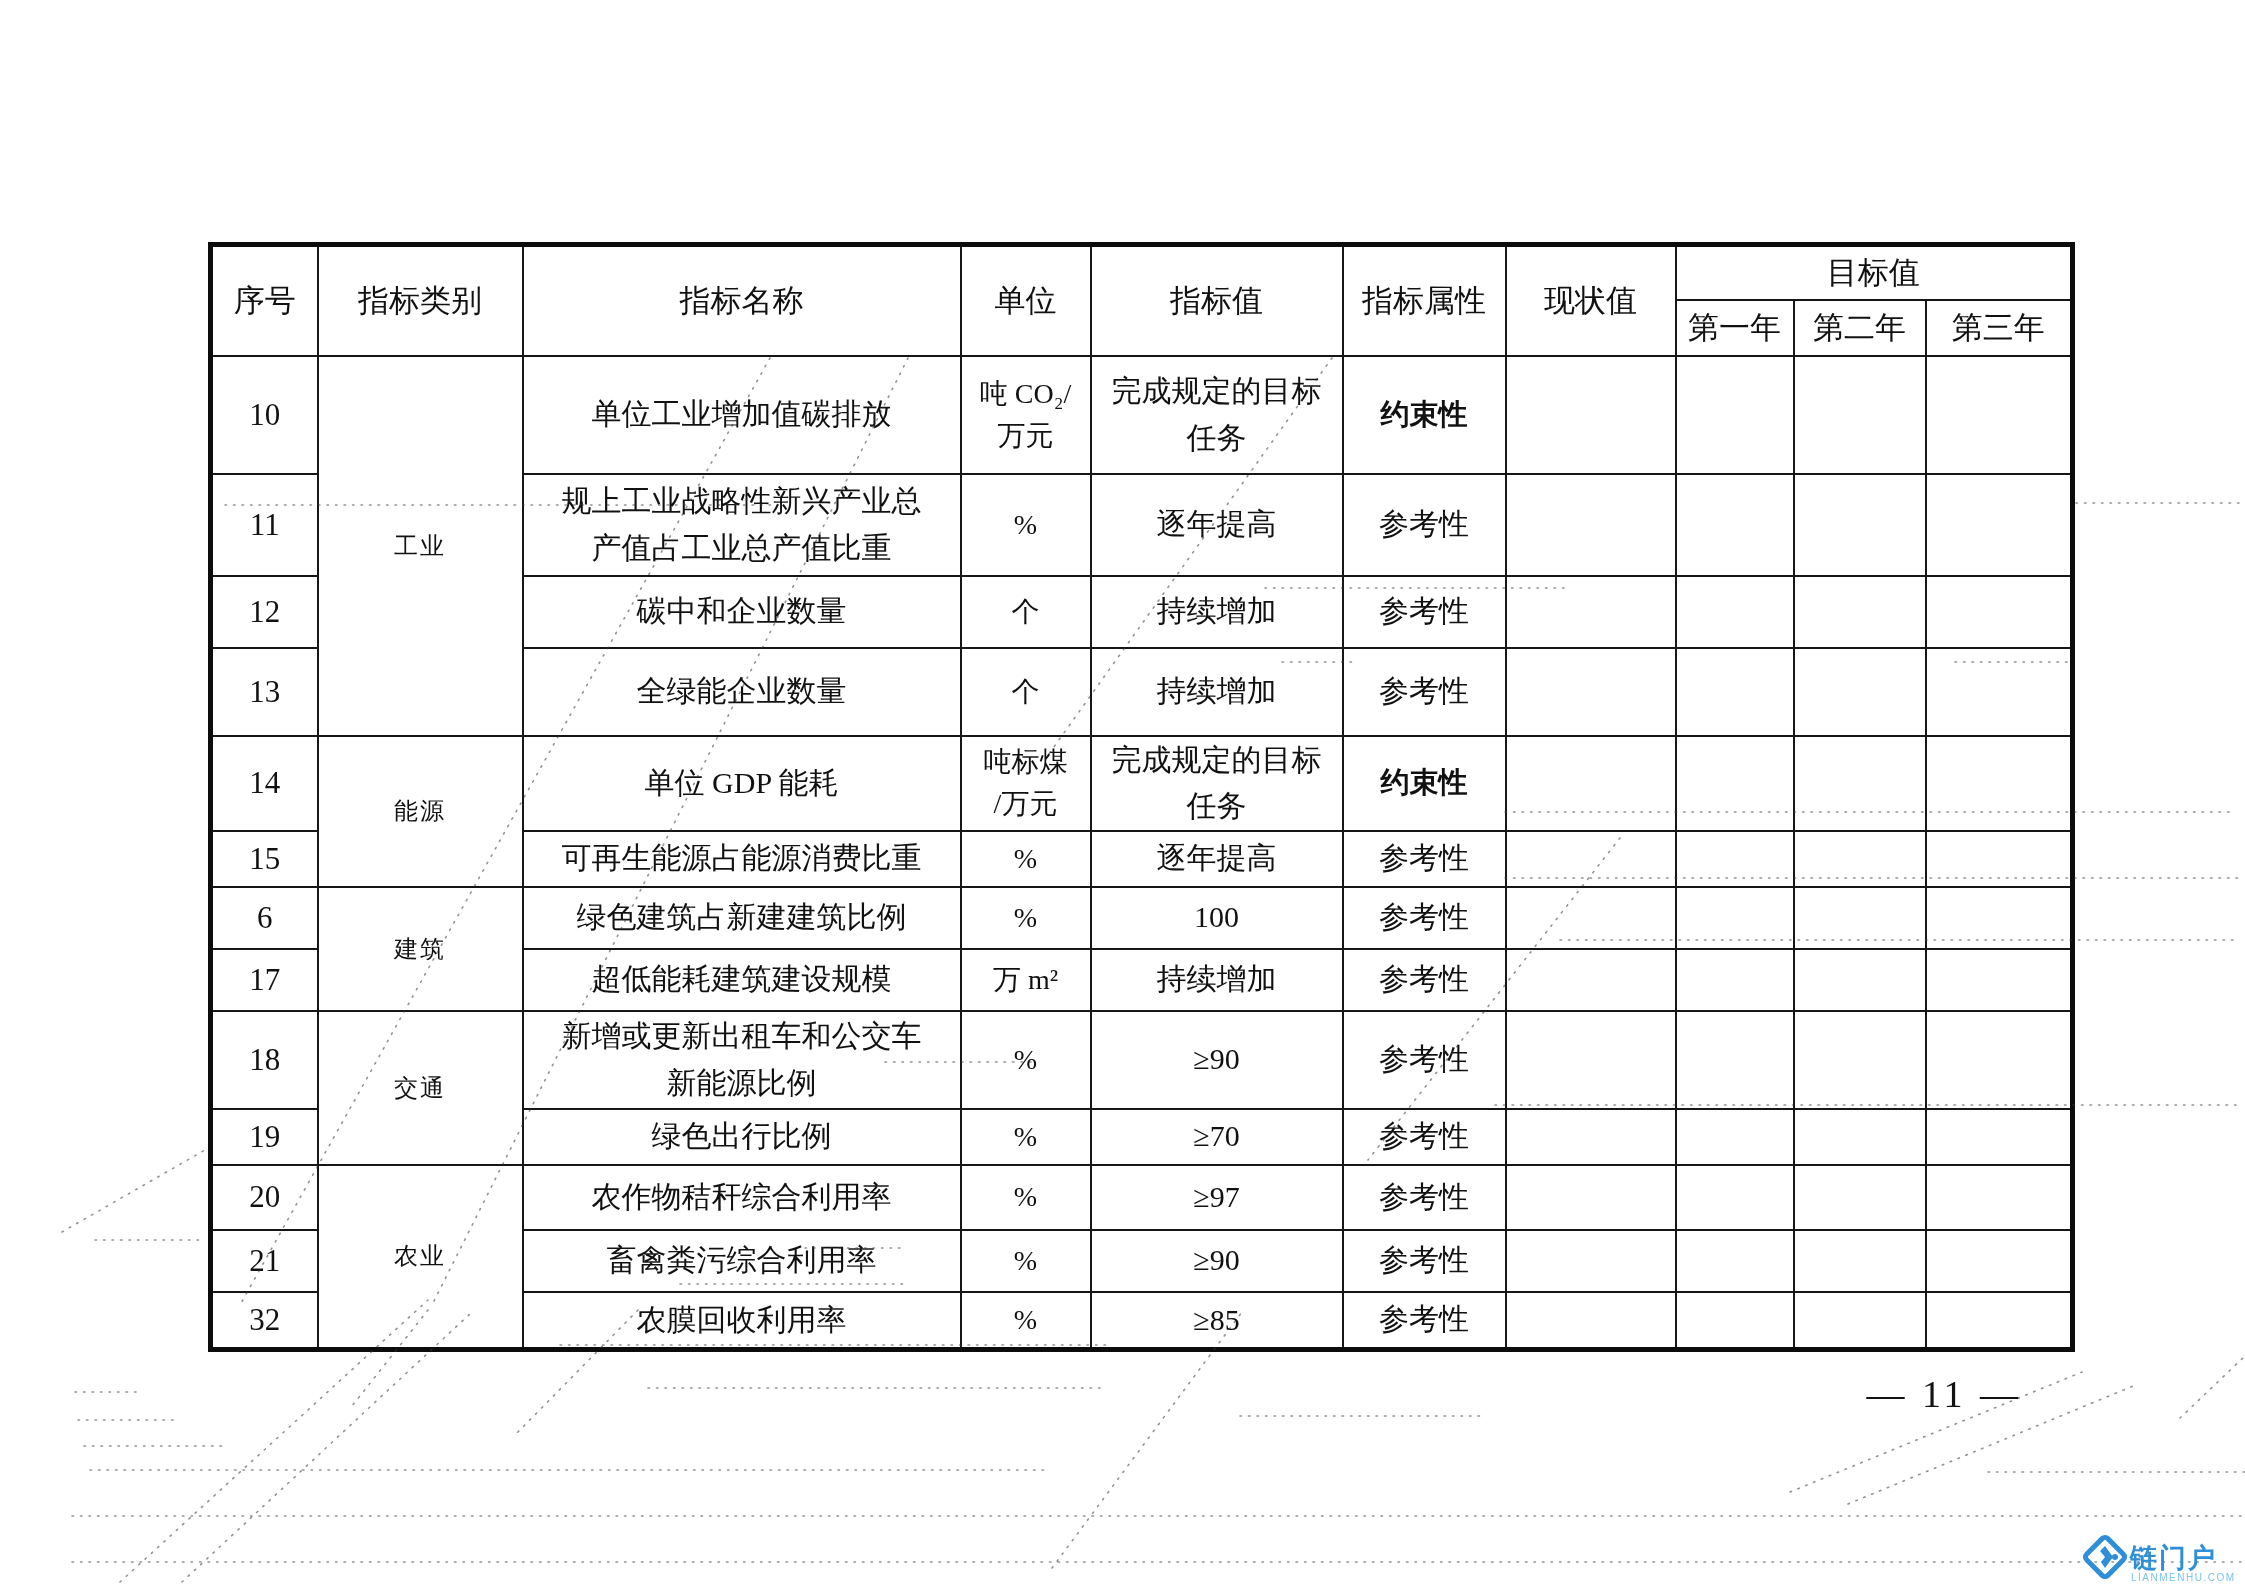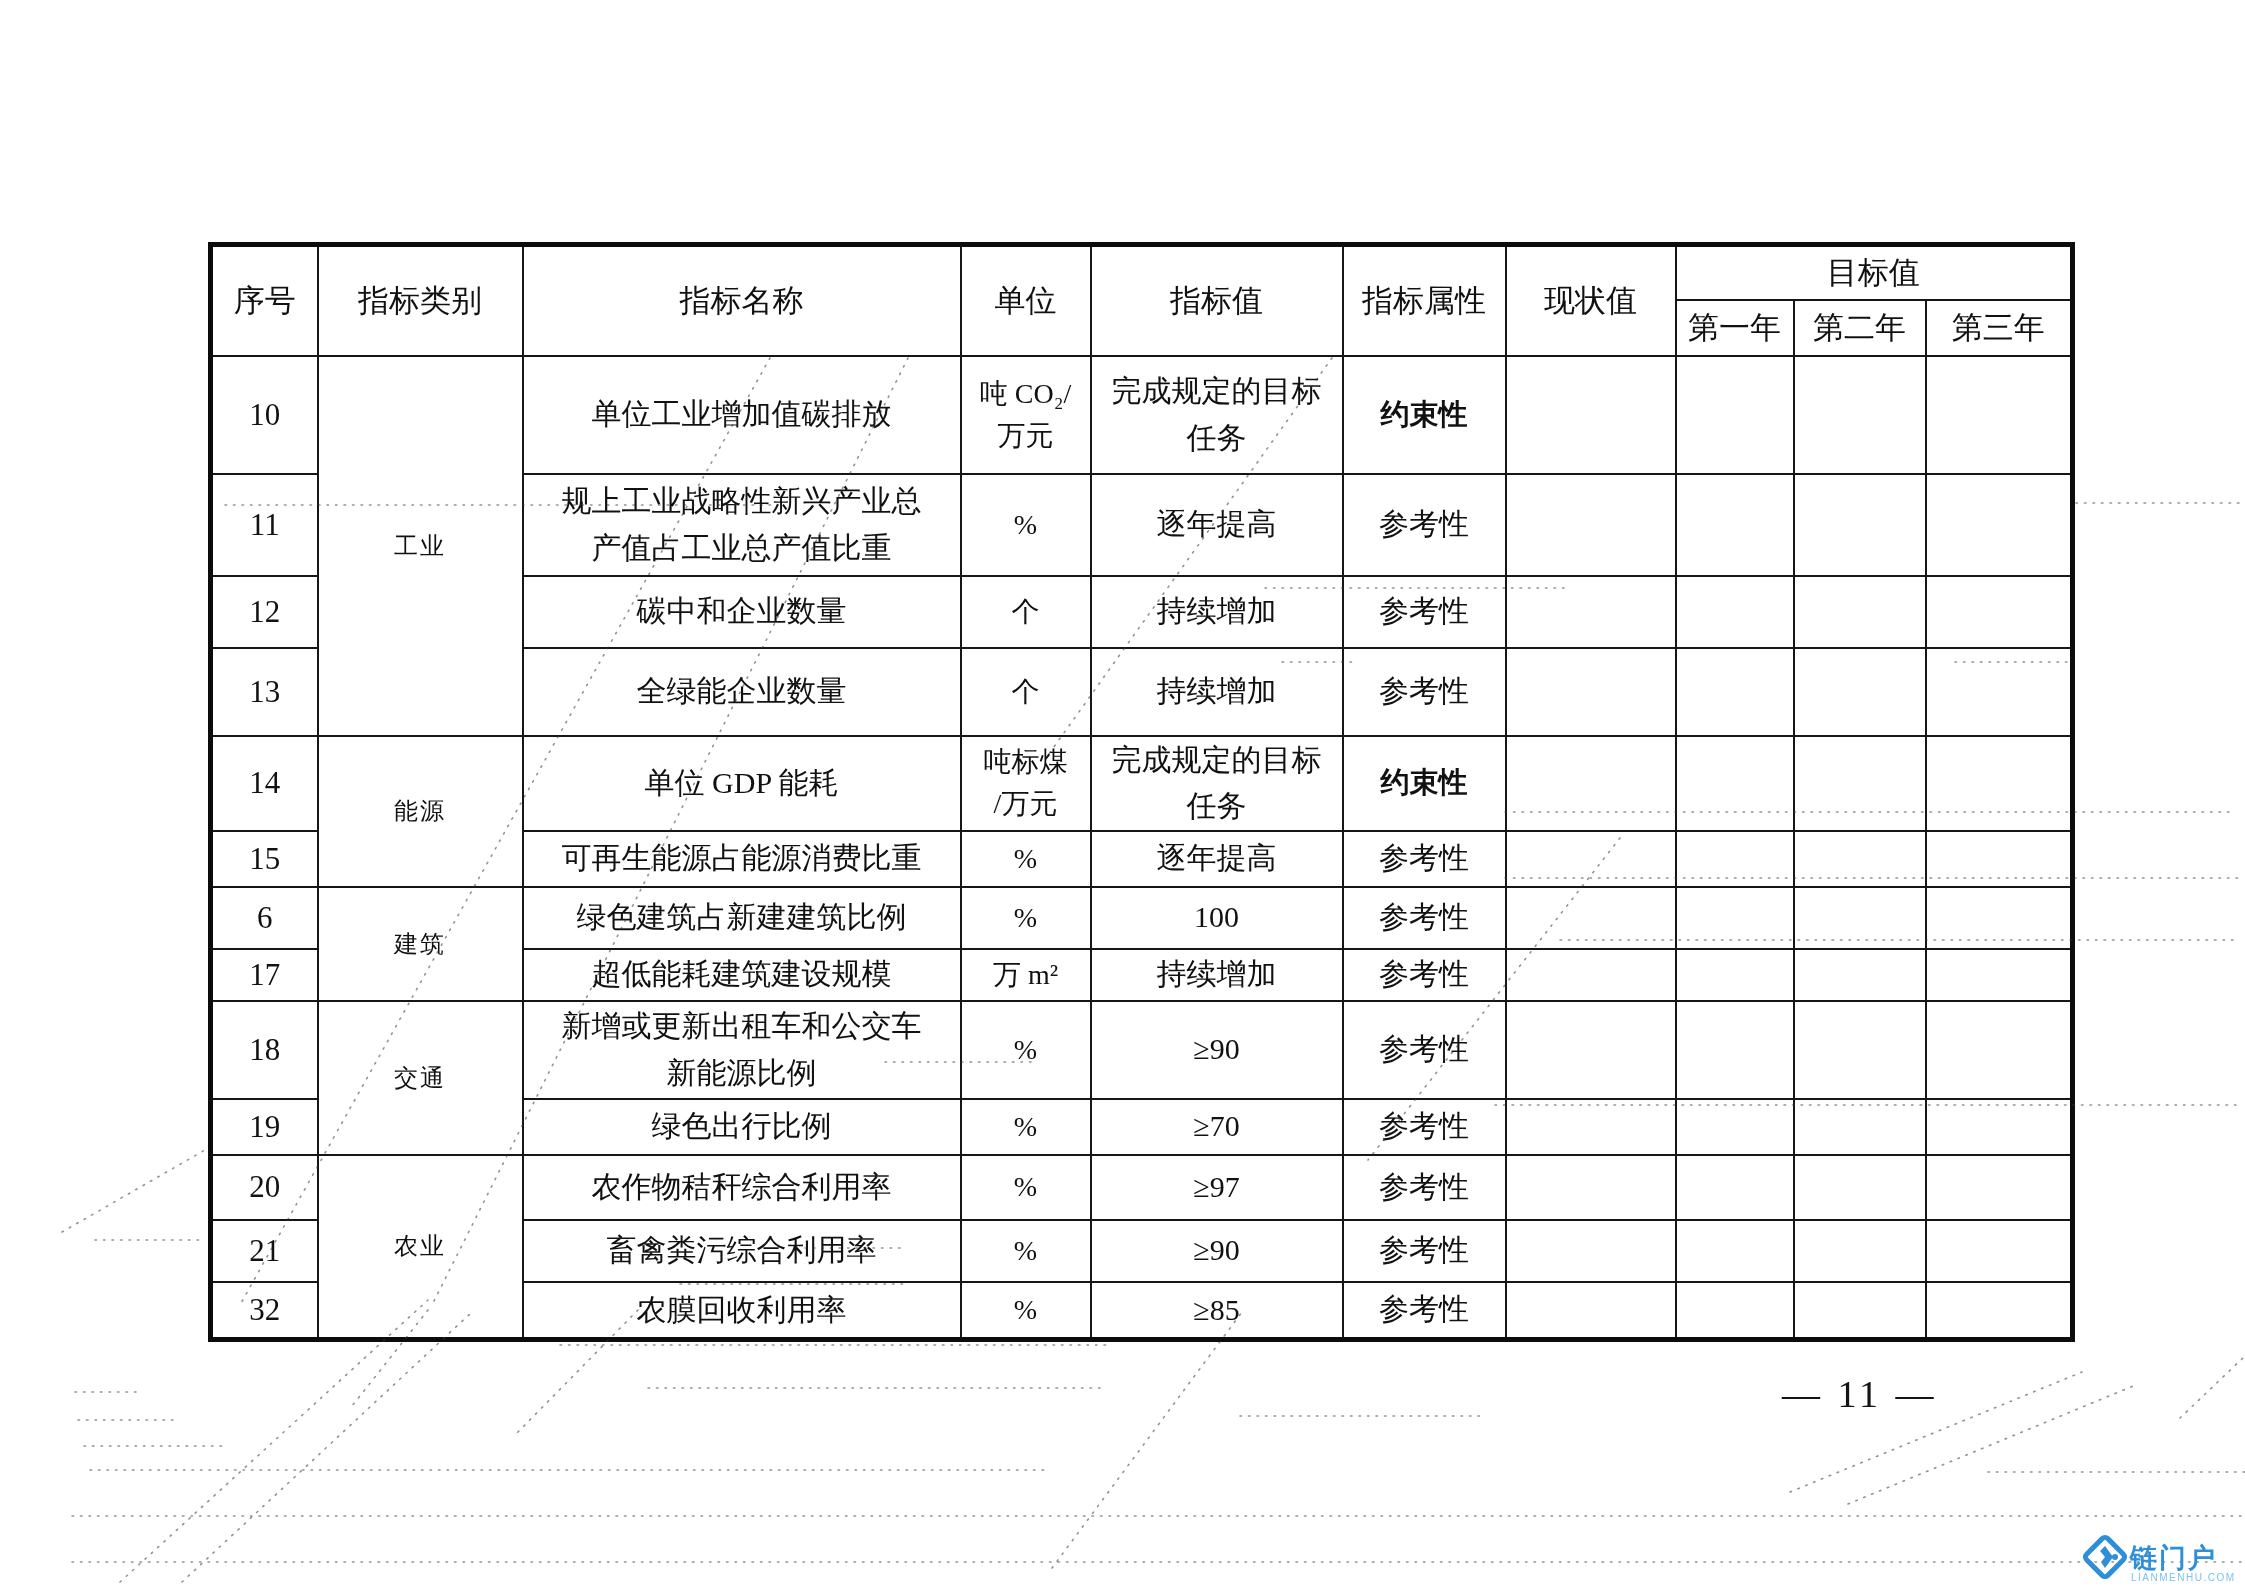--- a/index.html
+++ b/index.html
@@ -34,21 +34,21 @@
   td.unit { font-size:28px; line-height:1.5; }
   td.name, td.val { line-height:1.55; }
   td.attr.bold { font-weight:bold; font-family:"Liberation Sans","DejaVu Sans",sans-serif; font-size:29px;border-radius:23px; }
   td.cat { font-size:24px; letter-spacing:2px; }
   
   svg.wm { position:absolute; left:0; top:0; pointer-events:none; }
   svg.wm line { stroke:#3a3a3a; stroke-width:1.6; stroke-dasharray:1.5 7; stroke-linecap:round; opacity:.55; }
   
   .pagenum {
     position:absolute; left:1782px; top:1372px; width:240px;
-    text-align:left; font-size:38px; letter-spacing:4px; color:#131313;
+    text-align:right; font-size:38px; letter-spacing:4px; color:#131313;
   }
   
   .logo { position:absolute; left:2082px; top:1534px; width:163px; height:53px; }
 </style>
 </head>
 <body>
 
 <div class="page">
 
   <table class="indicator">
@@ -160,21 +160,21 @@
         <td class="cat" rowspan="2">建筑</td>
         <td class="name">绿色建筑占新建建筑比例</td>
         <td class="unit">%</td>
         <td class="val">100</td>
         <td class="attr">参考性</td>
         <td></td>
         <td></td>
         <td></td>
         <td></td>
       </tr>
-      <tr style="height:52px">
+      <tr style="height:62px">
         <td class="idx">17</td>
         <td class="name">超低能耗建筑建设规模</td>
         <td class="unit">万 m²</td>
         <td class="val">持续增加</td>
         <td class="attr">参考性</td>
         <td></td>
         <td></td>
         <td></td>
         <td></td>
       </tr>

